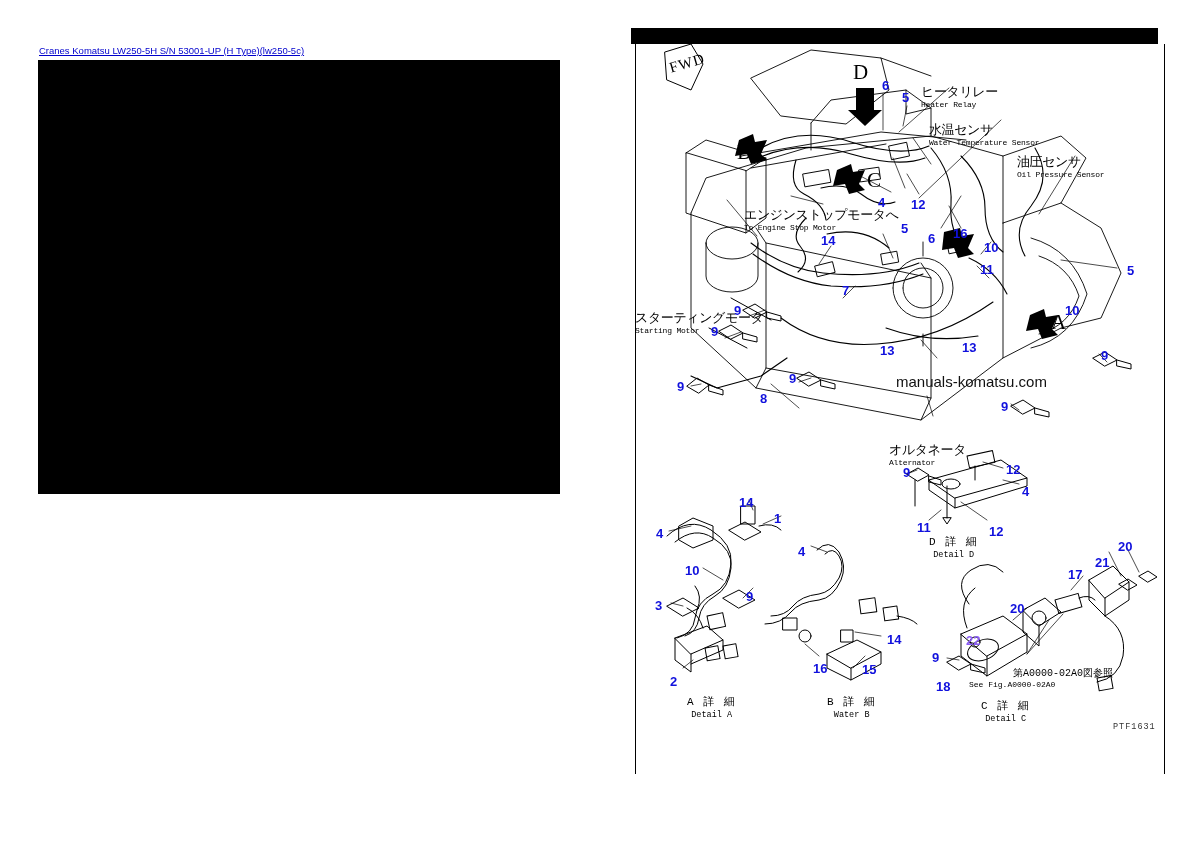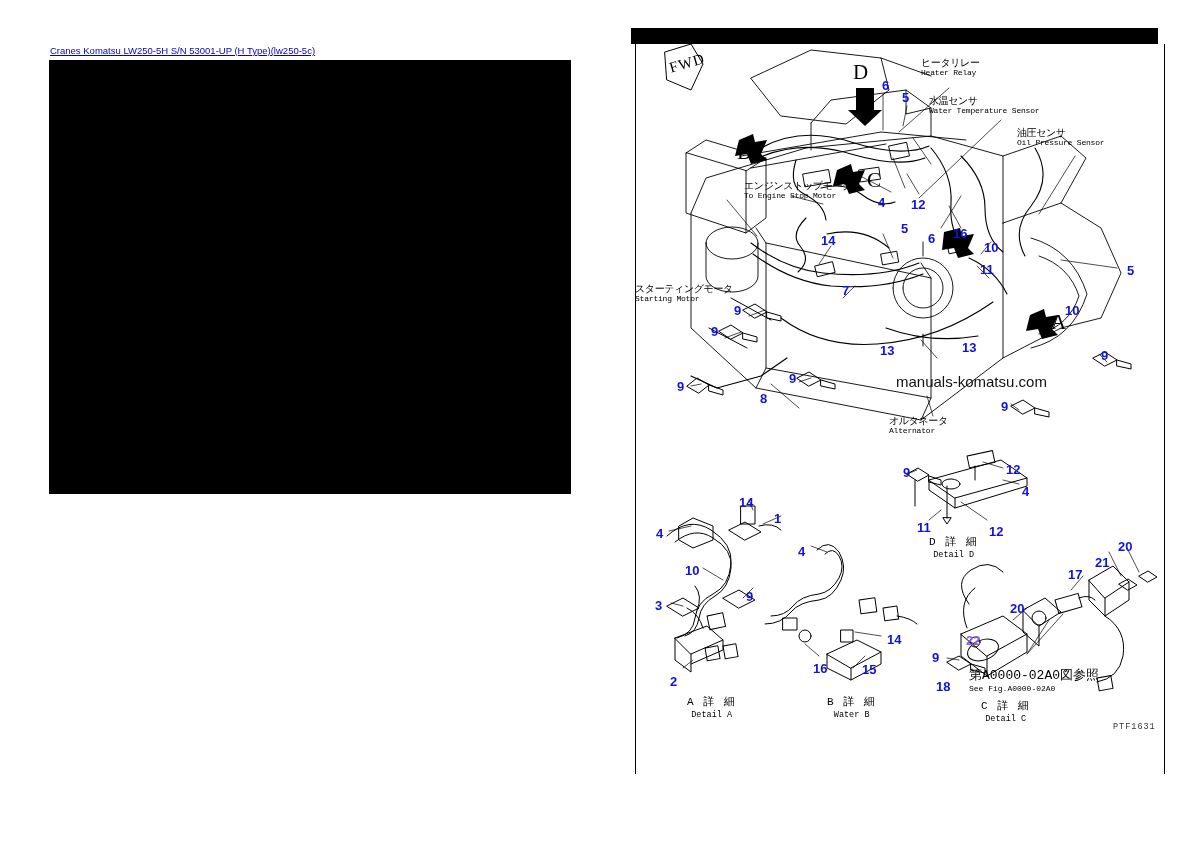--- a/index.html
+++ b/index.html
@@ -11,21 +11,21 @@
     width: 1190px;
     height: 842px;
     font-family: "Liberation Sans", sans-serif;
     position: relative;
     overflow: hidden;
   }
 
   
   #left-pane {
     position: absolute;
-    left: 11px; top: 0;
+    left: 0; top: 0;
     width: 625px; height: 668px;
   }
   #page-title-link {
     position: absolute;
     left: 39px; top: 45px;
     font-size: 9.5px;
     color: #0000cc;
     text-decoration: underline;
     font-family: "Liberation Sans", sans-serif;
     white-space: nowrap;
@@ -72,22 +72,23 @@
     position: absolute;
     font-family: "Liberation Mono", monospace;
     font-size: 8px;
     color: #000000;
     white-space: nowrap;
     line-height: 1.12;
     letter-spacing: -0.2px;
   }
   .lbl .jp {
     display: block;
-    font-size: 10px;
+    font-size: 13px;
     letter-spacing: -0.4px;
+    margin-top: 28px;
   }
   .num {
     position: absolute;
     font-family: "Liberation Sans", sans-serif;
     font-size: 13px;
     font-weight: bold;
     color: #1111dd;
     white-space: nowrap;
   }
   .callout {
@@ -134,21 +135,21 @@
     letter-spacing: 1px;
   }
   .seefig {
     position: absolute;
     font-family: "Liberation Mono", monospace;
     font-size: 8px;
     color: #000;
     line-height: 1.2;
     white-space: nowrap;
   }
-  .seefig .jp { display: block; font-size: 13px; }
+  .seefig .jp { display: block; font-size: 10px; margin-left: 44px; }
 </style>
 </head>
 <body>
 
 <div id="left-pane">
   <a id="page-title-link" href="#">Cranes Komatsu LW250-5H S/N 53001-UP (H Type)(lw250-5c)</a>
   <div id="preview-box"></div>
 </div>
 
 <div id="diagram-pane">

